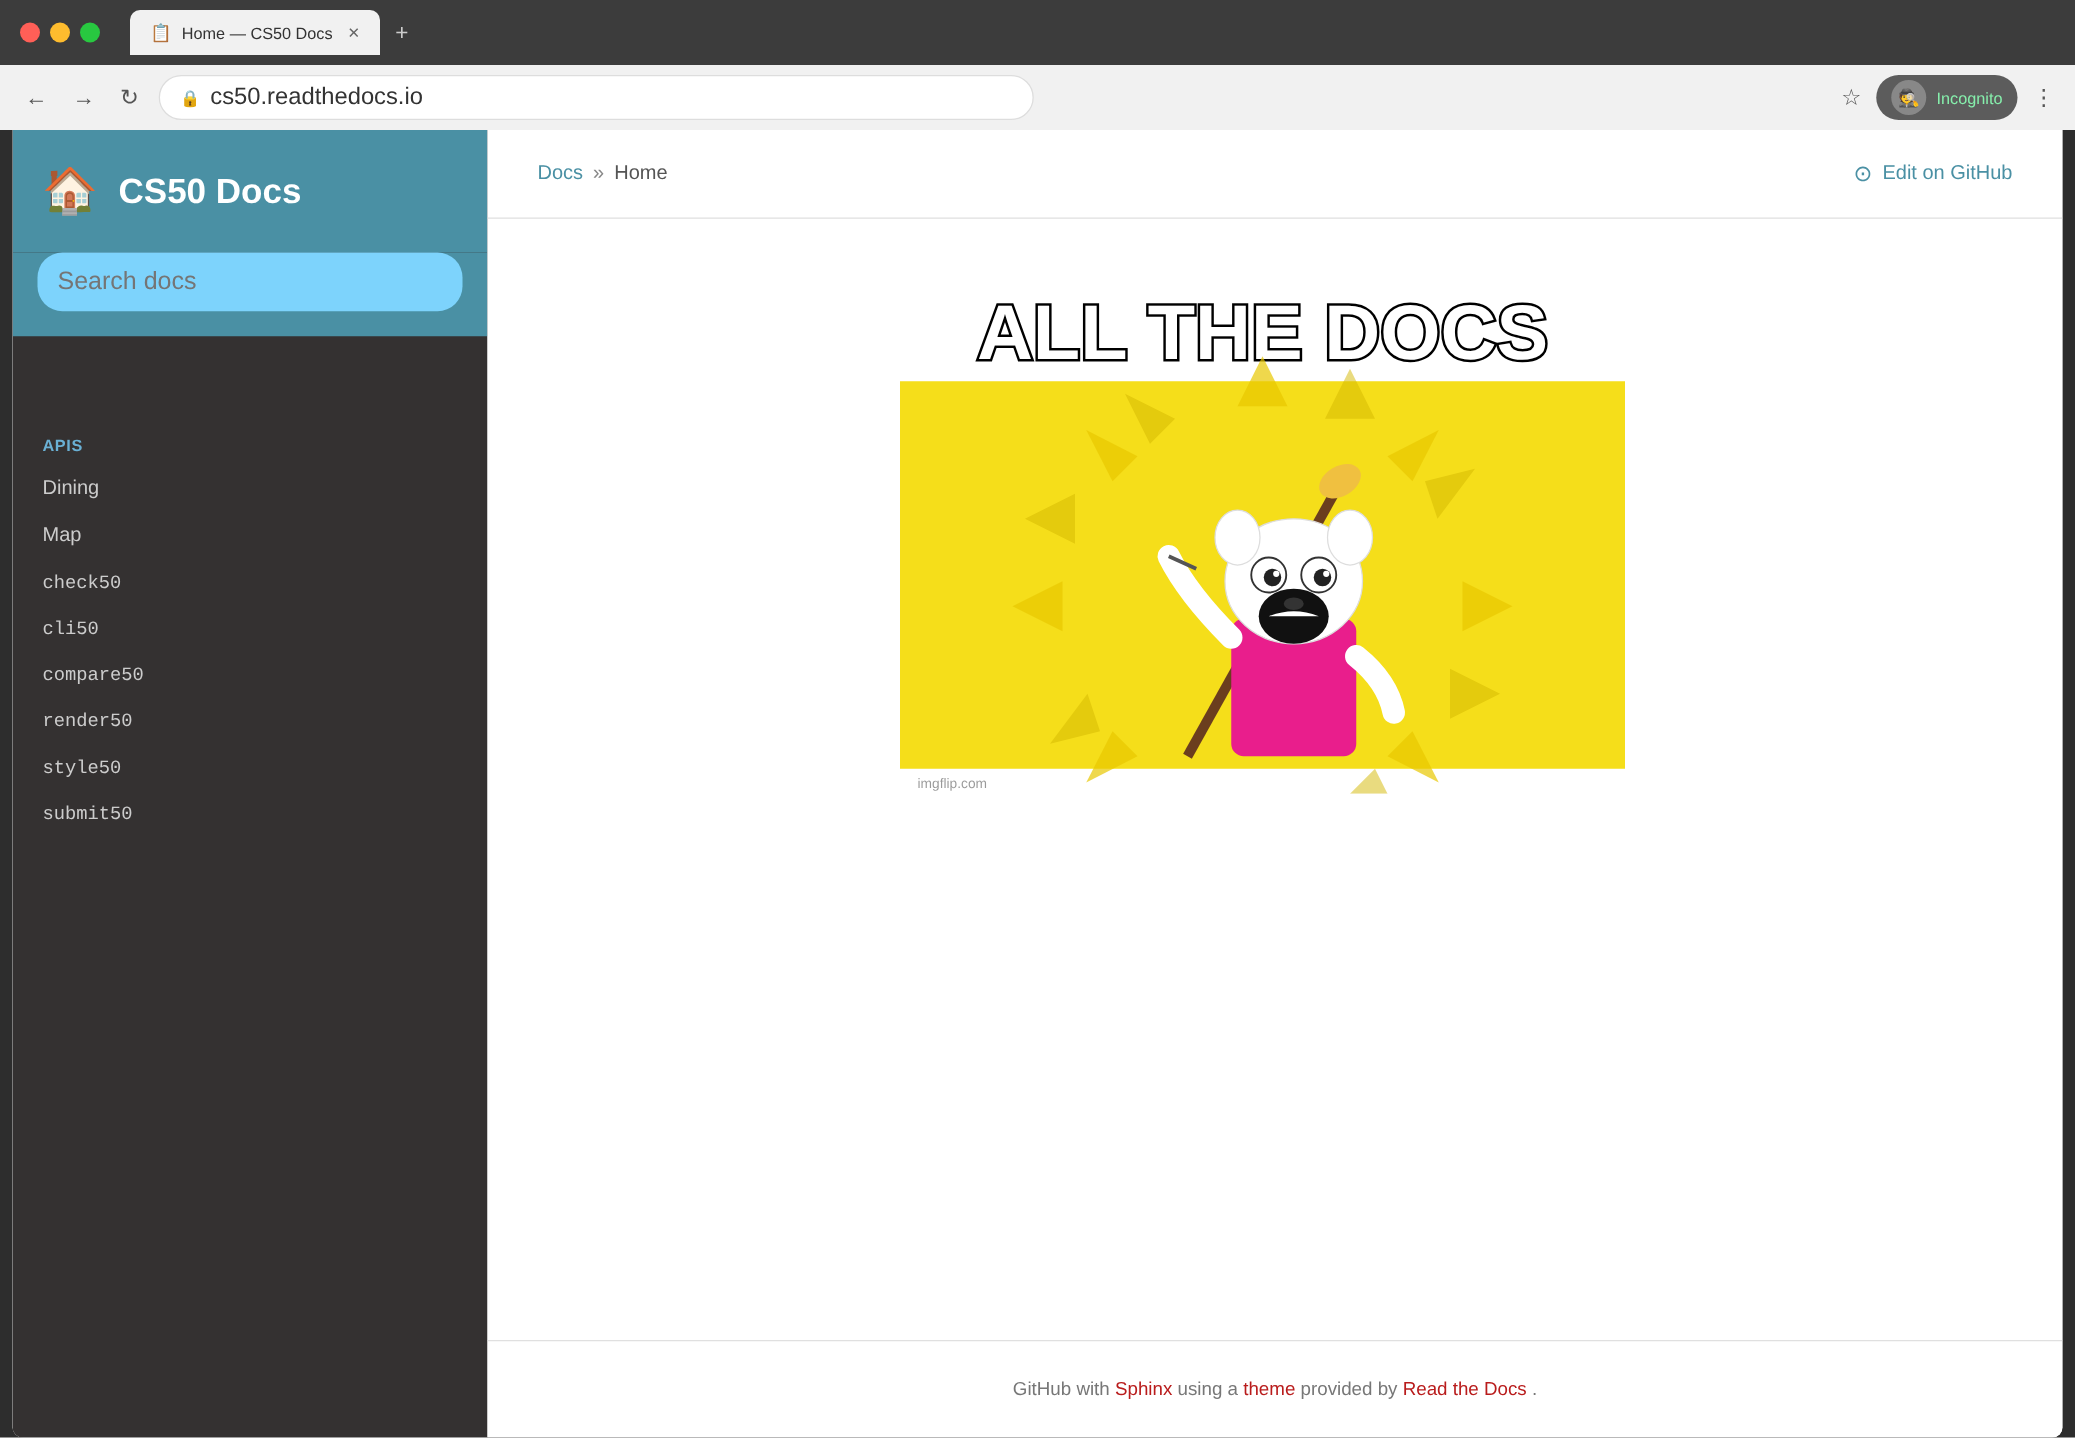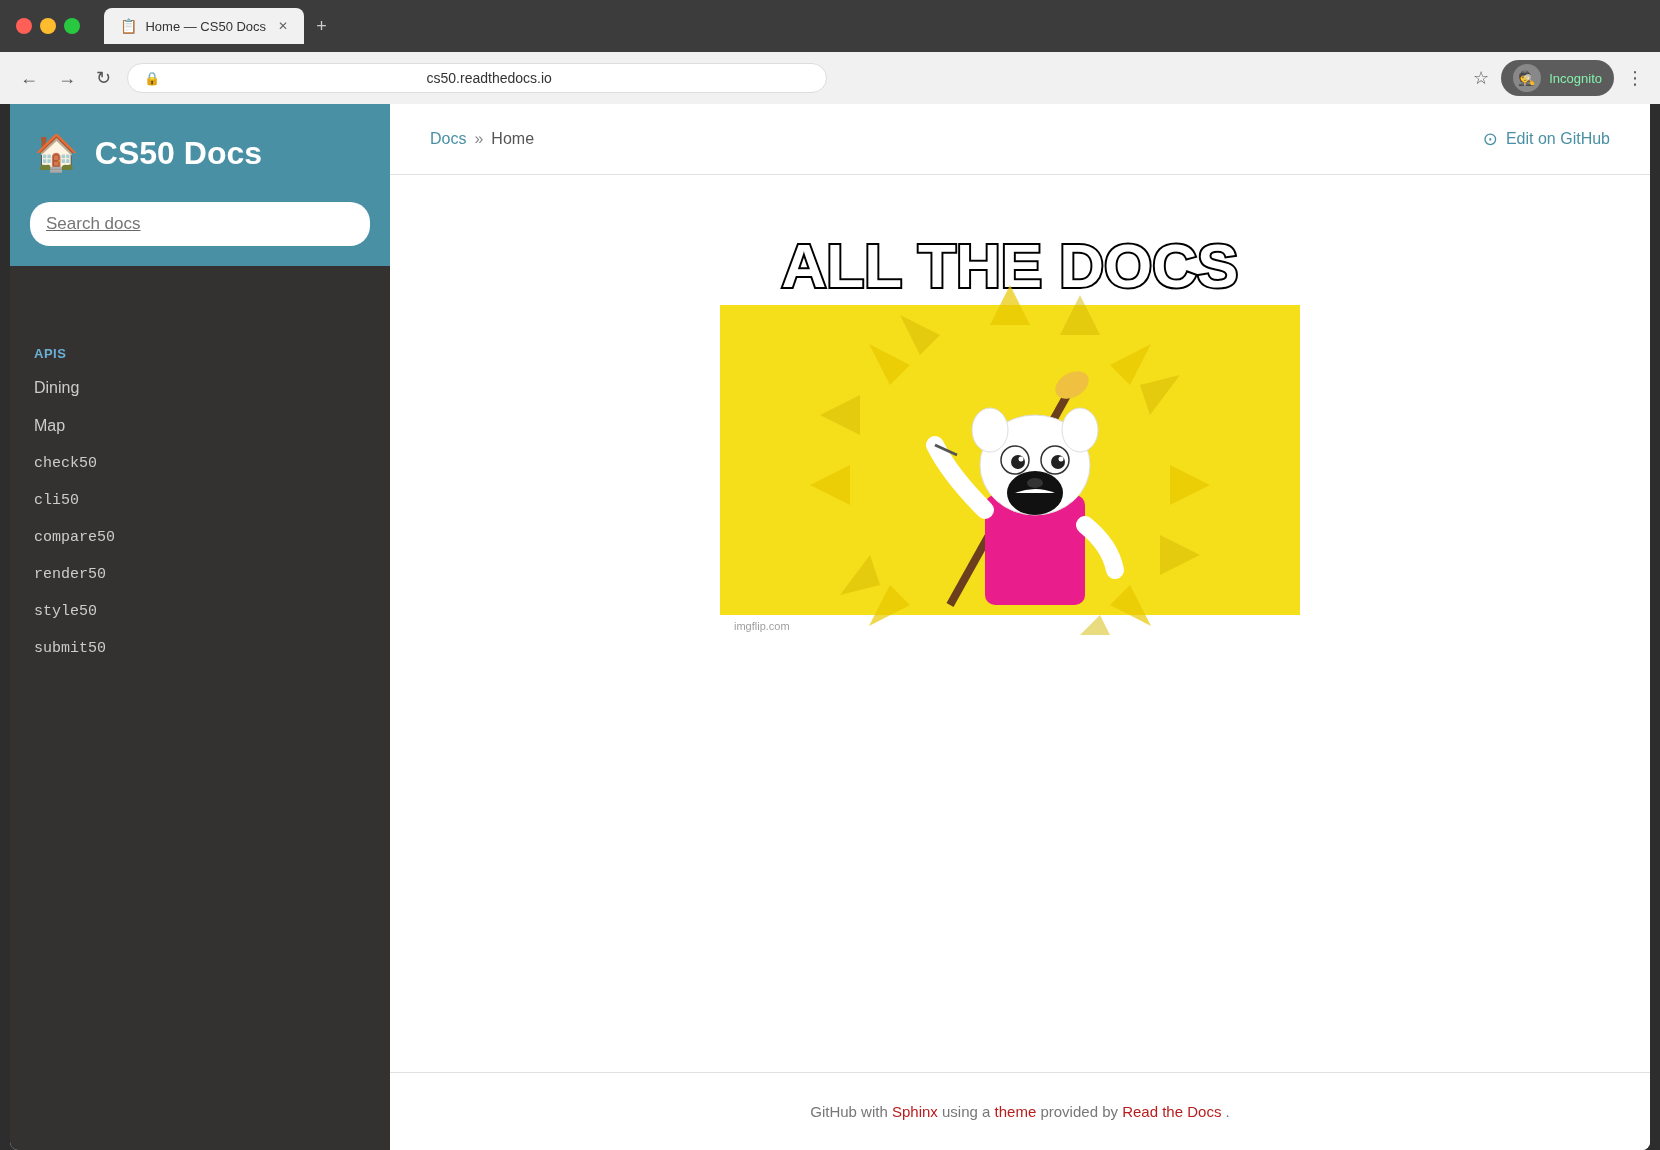--- a/index.html
+++ b/index.html
@@ -109,24 +109,23 @@
       border-radius: 20px;
       padding: 6px 16px;
       gap: 8px;
       border: 1px solid #ddd;
       max-width: 700px;
     }
 
     .lock-icon { font-size: 13px; color: #555; }
 
     .url-text {
-      font-size: 14px;
+      font-size: 19px;
       color: #333;
       flex: 1;
-      text-align: center;
     }
 
     .address-right {
       display: flex;
       align-items: center;
       gap: 12px;
       margin-left: auto;
     }
 
     .star-btn, .more-btn {
@@ -190,40 +189,39 @@
       align-items: center;
       gap: 16px;
     }
 
     .home-icon {
       font-size: 36px;
       color: white;
     }
 
     .sidebar-title {
-      font-size: 32px;
+      font-size: 28px;
       font-weight: bold;
       color: white;
     }
 
     .search-container {
       background: #4a90a4;
       padding: 0 20px 20px 20px;
     }
 
     .search-input {
       width: 100%;
       padding: 12px 16px;
       border-radius: 20px;
       border: none;
-      font-size: 17px;
+      font-size: 20px;
       color: #666;
       outline: none;
-      background: #ffffff;
-      text-decoration: underline;
+      background: #7dd3fc;
     }
 
     .sidebar-nav {
       padding: 20px 0;
       flex: 1;
       margin-top: 48px;
     }
 
     .nav-section-title {
       font-size: 13px;

